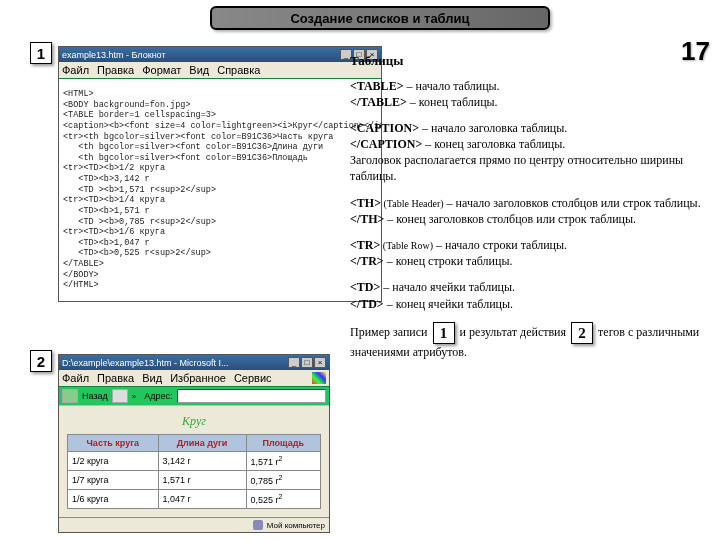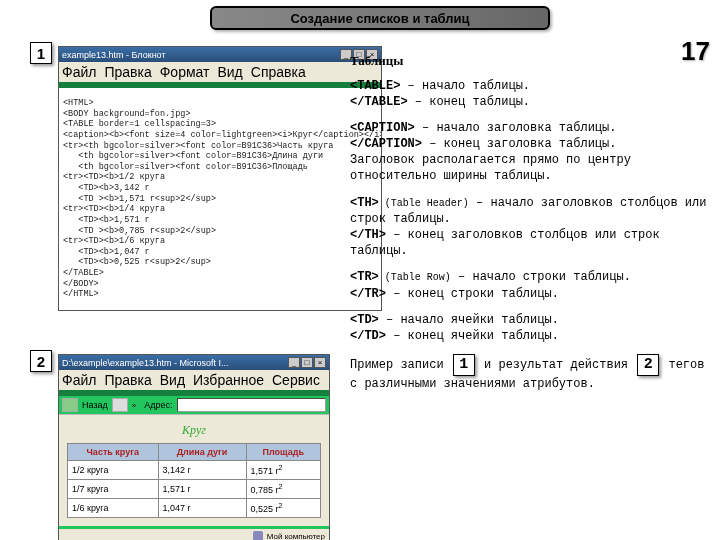--- a/index.html
+++ b/index.html
@@ -42,47 +42,47 @@
     font-family: Tahoma, sans-serif;
   }
   .titlebar {
     background: linear-gradient(to bottom, #3a6ea5, #2a4e7a);
     color: #fff; height: 15px;
     display: flex; align-items: center; padding: 0 3px;
     font-size: 9px;
   }
   .titlebar .win-btns { margin-left: auto; display: flex; gap: 1px; }
   .titlebar .win-btn { width: 12px; height: 11px; background: #ccc; border: 1px solid #555; font-size: 8px; display: flex; align-items: center; justify-content: center; color:#000; }
-  .menubar { background: #ece9d8; padding: 2px 3px; display: flex; gap: 8px; font-size: 14px; border-bottom: 6px solid #15803d; }
+  .menubar { background: #ece9d8; padding: 2px 3px; display: flex; gap: 8px; font-size: 11px; border-bottom: 1px solid #15803d; }
   .toolbar { background: #22c55e; padding: 2px 3px; display: flex; gap: 4px; align-items: center; font-size: 9px; border-bottom: 1px solid #bbb; }
   .tb-btn { width: 16px; height: 14px; background: #ddd; border: 1px solid #aaa; }
   .addr { flex: 1; background: #fff; border: 1px inset #999; height: 14px; padding: 0 3px; font-size: 9px; }
   .content-code {
     background: #fff; padding: 10px 4px;
     font-family: 'Courier New', monospace; font-size: 8.5px; line-height: 1.25;
     white-space: pre; overflow: hidden; color: #222;
   }
   .browser-body { background: #ece9d8; padding: 8px; }
   .b-title { text-align: center; font-size: 12px; color: #3a3; font-family: 'Times New Roman', serif; font-style: italic; margin-bottom: 5px; }
   .b-table { border-collapse: collapse; width: 100%; font-size: 9px; background: #fff; }
   .b-table th { background: #b0c4de; color: #a22; padding: 3px 4px; border: 1px solid #888; font-weight: bold; }
   .b-table td { padding: 3px 4px; border: 1px solid #888; }
   .b-table sup { font-size: 7px; }
-  .statusbar { background: #ece9d8; border-top: 3px solid #22c55e; padding: 2px 4px; font-size: 8px; display:flex; gap:4px; align-items:center; }
+  .statusbar { background: #ece9d8; border-top: 1px solid #22c55e; padding: 2px 4px; font-size: 8px; display:flex; gap:4px; align-items:center; }
   .sb-icon { width:10px; height:10px; background:#88b; border-radius:2px; display:inline-block; }
   
   .right-text {
     position: absolute;
     left: 350px; top: 52px;
     width: 358px;
     font-family: 'Times New Roman', serif;
     font-size: 12px; line-height: 1.35;
   }
   .right-text .section-title { font-weight: bold; font-size: 13px; margin-bottom: 8px; }
-  .right-text p { margin-bottom: 10px; font-family: Liberation Mono, monospace; }
+  .right-text p { margin-bottom: 10px; }
   .tag { font-weight: bold; }
   .note { font-size: 10px; }
   .inline-ref { font-size: 12px; }
 </style>
 </head>
 <body>
 
 <div class="header-banner">Создание списков и таблиц</div>
 <div class="page-num">17</div>
 

